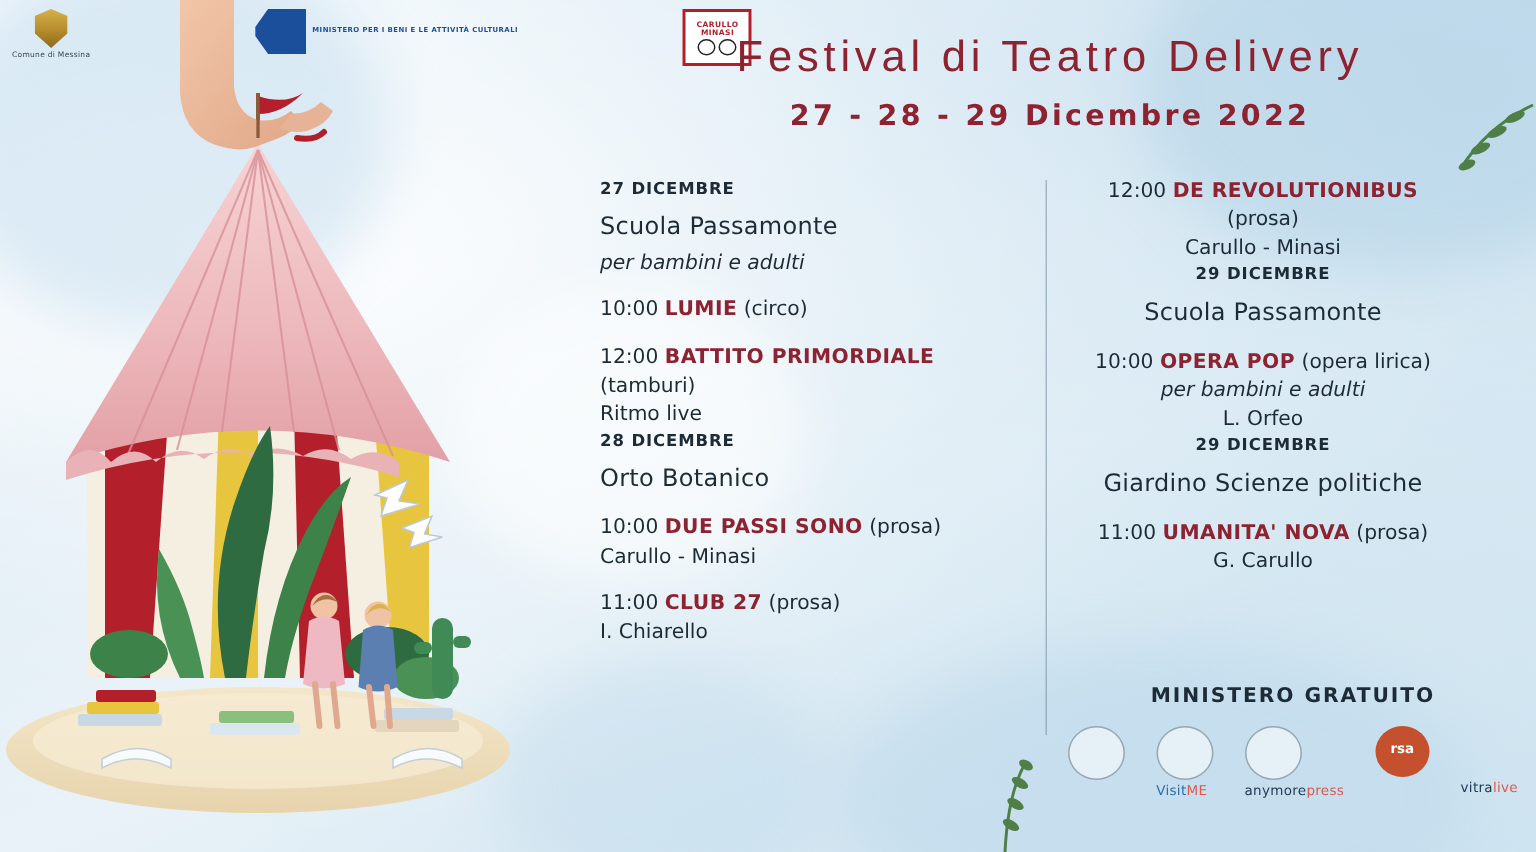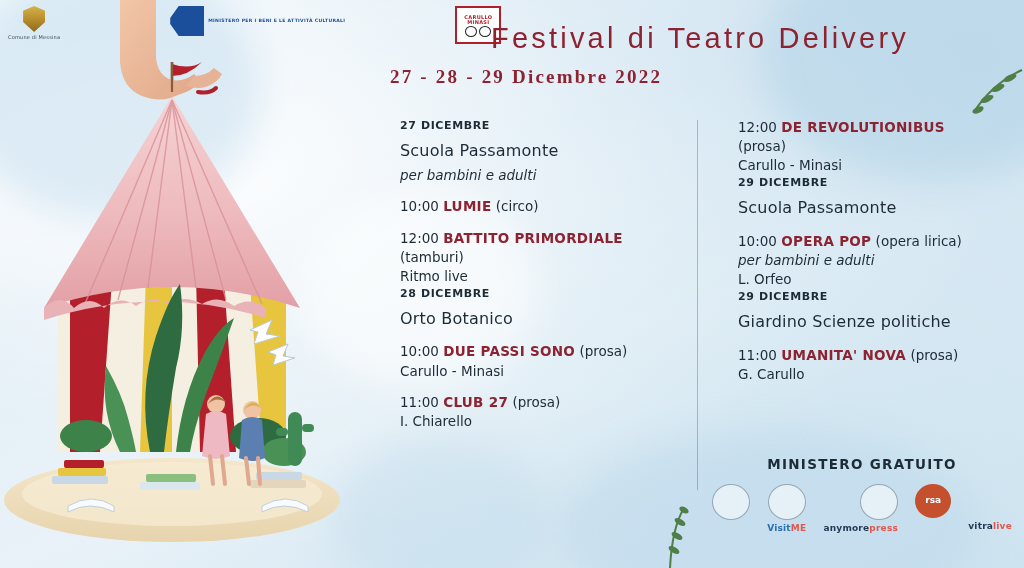--- a/index.html
+++ b/index.html
@@ -121,37 +121,37 @@
     letter-spacing: 3.2px;
     color: #8d2230;
     font-family: Liberation Sans, sans-serif;
     font-weight: 400;
   }
   .subtitle {
     position: absolute;
     top: 66px;
     left: 390px;
     width: 620px;
+    text-align: center;
     font-size: 19px;
     letter-spacing: 2.2px;
     color: #8d2230;
     font-weight: bold;
-    font-family: Liberation Serif, serif;
   }
 
   
   .col {
     position: absolute;
     top: 118px;
     font-size: 13.5px;
     color: #1d2b36;
     line-height: 1.42;
   }
   .col-left { left: 400px; width: 280px; }
-  .col-right { left: 738px; width: 280px; }
+  .col-right { left: 702px; width: 280px; text-align: center; }
 
   .divider {
     position: absolute;
     left: 697px;
     top: 120px;
     width: 1px;
     height: 370px;
     background: rgba(60,90,110,.35);
   }
 
@@ -207,31 +207,31 @@
   
   .logos-bottom {
     position: absolute;
     left: 712px;
     top: 484px;
     width: 300px;
     display: flex;
     align-items: flex-start;
     justify-content: space-between;
   }
-  .blogo { display: flex; flex-direction: column; align-items: flex-end; gap: 3px; }
+  .blogo { display: flex; flex-direction: column; align-items: flex-start; gap: 3px; }
   .blogo .mark {
     width: 36px; height: 34px;
     display: flex; align-items: center; justify-content: center;
     font-size: 7px; color: #46606e; text-align: center;
     border: 1px solid rgba(70,96,110,.5);
     background: rgba(255,255,255,.55);
     line-height: 1.1;
   }
   .blogo .mark.round { border-radius: 50%; }
-  .blogo .cap { font-size: 9px; color: #1f3a52; font-weight: bold; letter-spacing: .2px; }
+  .blogo .cap { font-size: 9px; color: #1f3a52; font-weight: normal; letter-spacing: .2px; }
   .blogo .cap .accent { color: #e2574c; }
   .blogo .cap .blue { color: #2a6fb0; }
   .mark.orange-circle {
     border: none; border-radius: 50%;
     background: #c4502e; color: #fff; font-size: 9px; font-weight: bold;
   }
 
   
   .illo { position: absolute; left: 0; top: 0; width: 390px; height: 568px; }
 </style>

